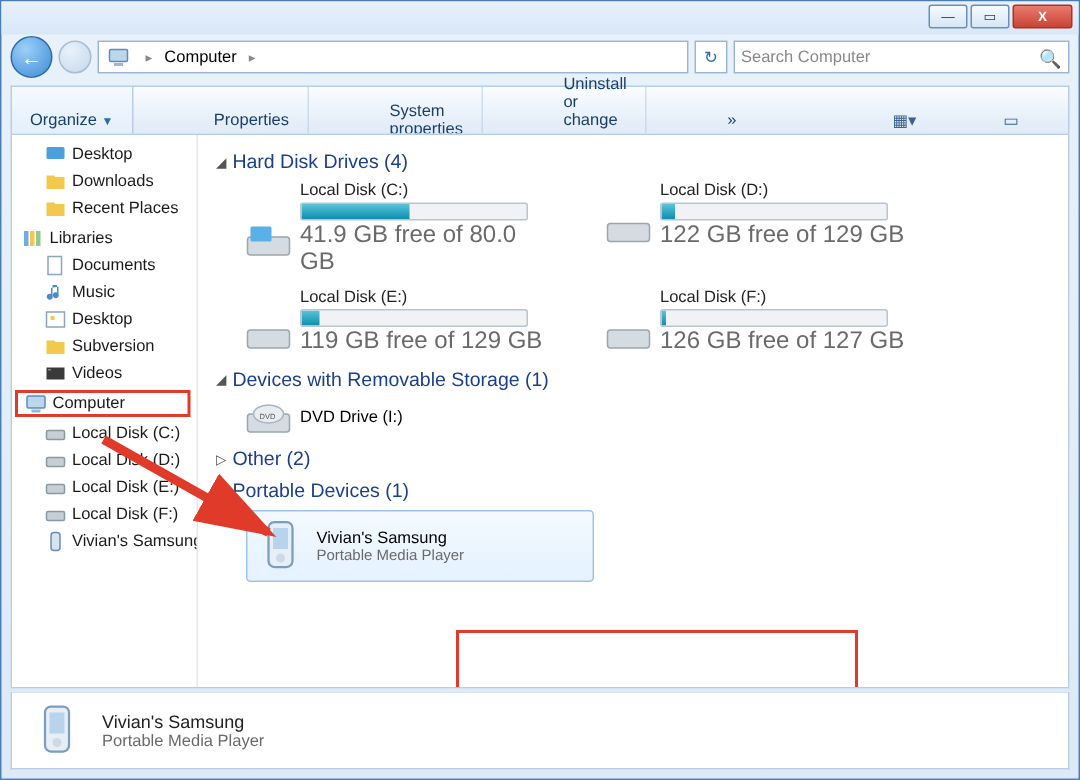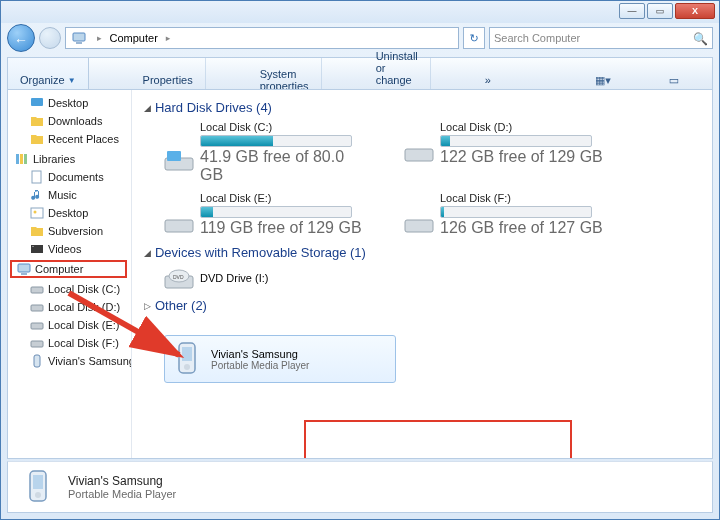--- a/index.html
+++ b/index.html
@@ -299,20 +299,21 @@
         </div>
       </div>
 
       <div class="section-hdr">
           <span class="tri">▷</span>
           <span>Other (2)</span>
         </div>
 
       <div class="section-hdr">
           <span class="tri">◢</span>
+          <span>Portable Devices (1)</span>
         </div>
       <div style="padding-left:20px">
         <div class="pd-sel">
           <svg width="32" height="40" viewBox="0 0 32 40">
               <rect x="8" y="4" width="16" height="30" rx="4" fill="#e6eef6" stroke="#7a9cc0" stroke-width="1.5"></rect>
               <rect x="11" y="8" width="10" height="14" fill="#b8d4ec"></rect>
               <circle cx="16" cy="28" r="3" fill="#cfd9e3"></circle>
             </svg>
           <div>
             <div style="font-size:11px;color:#000">Vivian's Samsung</div>

